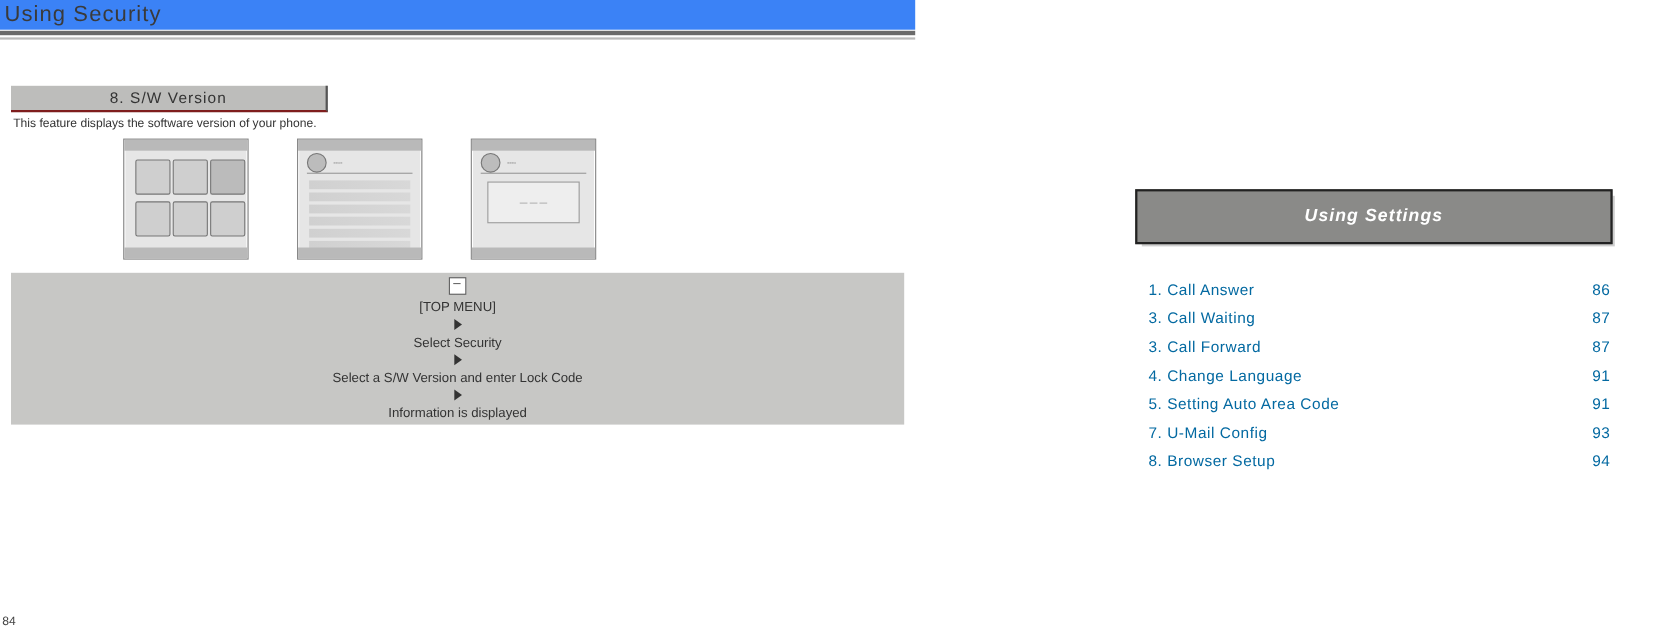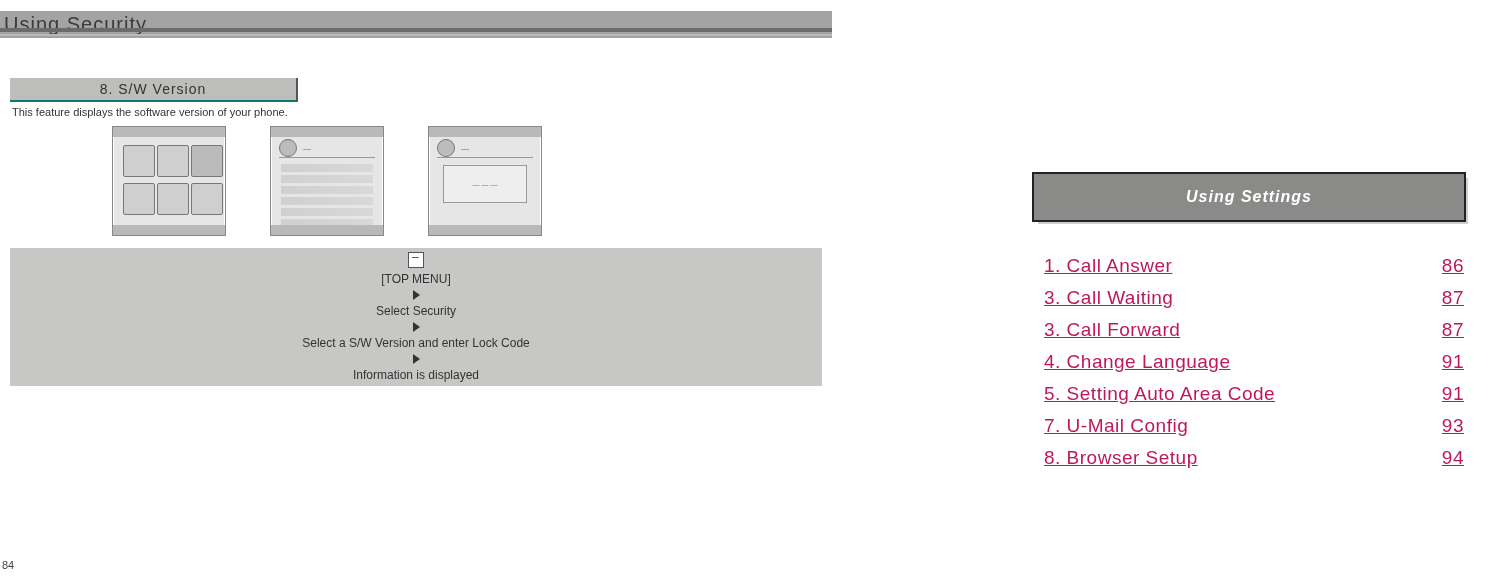--- a/index.html
+++ b/index.html
@@ -15,22 +15,22 @@
   
   .left-page {
     position:absolute;
     left:0; top:0;
     width:832px;
     height:577px;
   }
 
   .left-title-bar {
     position:absolute;
-    left:0; top:11px; width:832px;
-    background:#a3a3a3;
+    left:0; top:0; width:832px;
+    background:#3b82f6;
     padding:2px 10px 2px 4px;
     box-sizing:border-box;
     font-size:20px;
     letter-spacing:1px;
     color:#3a3a3a;
   }
 
   .left-divider {
     position:absolute;
     top:28px; left:0; width:832px; height:12px;
@@ -41,21 +41,21 @@
   .sw-version-box {
     position:absolute;
     top:78px; left:10px;
     width:286px;
     text-align:center;
     font-size:14px;
     letter-spacing:1px;
     padding:3px 0;
     background:#bdbdbb;
     border-right:2px solid #555;
-    border-bottom:2px solid #0f766e;
+    border-bottom:2px solid #7f1d1d;
     color:#333;
   }
 
   .sw-desc {
     position:absolute;
     top:106px; left:12px;
     font-size:11px;
     color:#333;
   }
 
@@ -149,24 +149,23 @@
     font-size:16px;
     font-weight:bold;
     font-style:italic;
     letter-spacing:1px;
   }
 
   .toc {
     position:absolute;
     top:250px; right:44px;
     width:420px;
-    font-size:19px;
-    color:#be185d;
+    font-size:14px;
+    color:#0369a1;
     letter-spacing:0.5px;
-    text-decoration:underline;
   }
   .toc-row {
     display:flex; justify-content:space-between;
     padding:5px 0;
   }
 
 </style>
 </head>
 <body>
 

